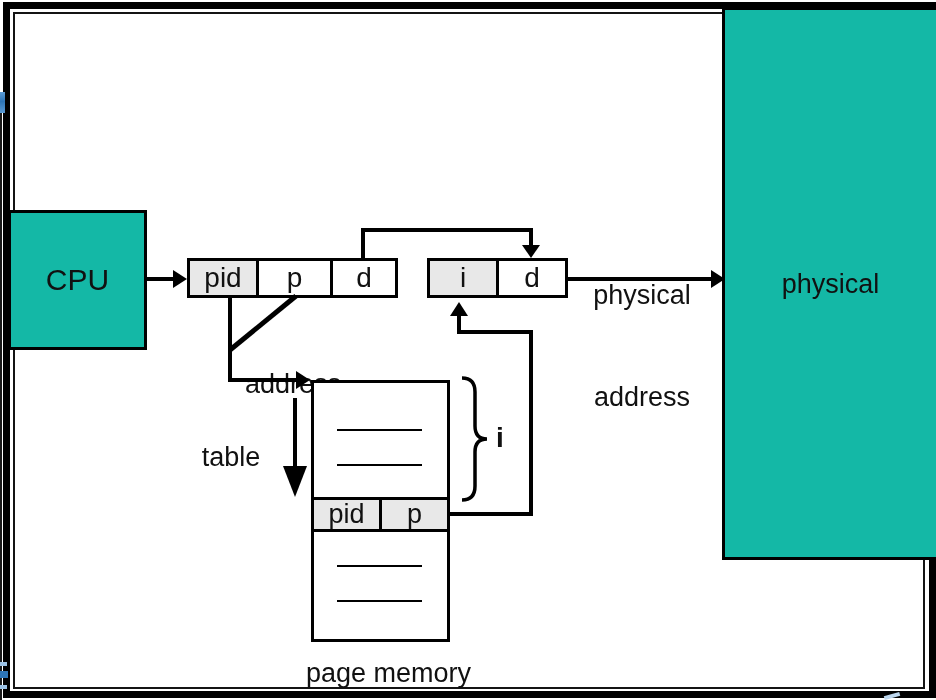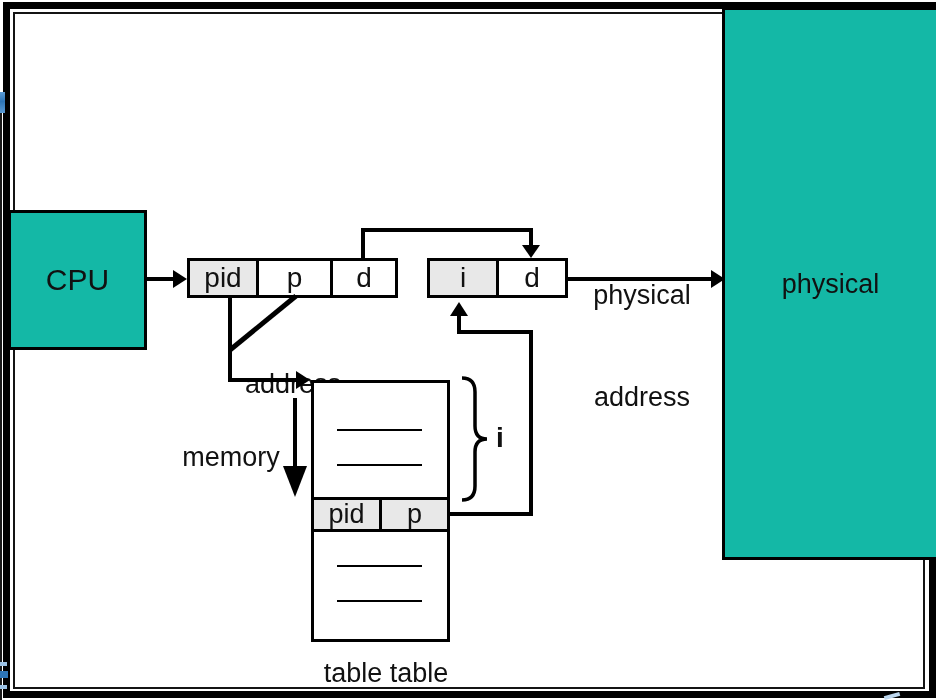--- a/index.html
+++ b/index.html
@@ -104,38 +104,38 @@
     <div>physical</div>
     <div>address</div>
   </div>
   <div class="abs ln" style="left:568px;top:277px;width:144px;height:4px;"></div>
   <div class="abs head-right" style="left:711px;top:270px;"></div>
 
   <div class="abs ln" style="left:228px;top:297px;width:4px;height:85px;"></div>
   <div class="abs ln" style="left:228px;top:378px;width:70px;height:4px;"></div>
   <div class="abs head-right" style="left:296px;top:371px;"></div>
 
-  <div class="abs lbl" id="search-label"><span>memory</span></div>
+  <div class="abs lbl" id="search-label"><span>table</span></div>
   <div class="abs ln" style="left:293px;top:398px;width:4px;height:68px;"></div>
   <div class="abs head-down-big" style="left:283px;top:466px;"></div>
 
   <div class="abs" id="page-table-box"></div>
   <div class="abs pt-line" style="top:429px;"></div>
   <div class="abs pt-line" style="top:464px;"></div>
   <div class="abs" id="pt-row">
     <div class="cell shade">
         <span>pid</span>
       </div>
     <div class="cell shade dvd">
         <span>p</span>
       </div>
   </div>
   <div class="abs pt-line" style="top:565px;"></div>
   <div class="abs pt-line" style="top:600px;"></div>
-  <div class="abs lbl" id="pagetable-caption"><span>table table</span></div>
+  <div class="abs lbl" id="pagetable-caption"><span>page memory</span></div>
 
   <div class="abs" id="index-label"><span>i</span></div>
 
   <div class="abs ln" style="left:450px;top:512px;width:83px;height:4px;"></div>
   <div class="abs ln" style="left:529px;top:330px;width:4px;height:186px;"></div>
   <div class="abs ln" style="left:457px;top:330px;width:76px;height:4px;"></div>
   <div class="abs ln" style="left:457px;top:316px;width:4px;height:18px;"></div>
   <div class="abs head-up" style="left:450px;top:302px;"></div>
 
   <svg class="abs" id="overlay" width="936" height="700" viewBox="0 0 936 700">

